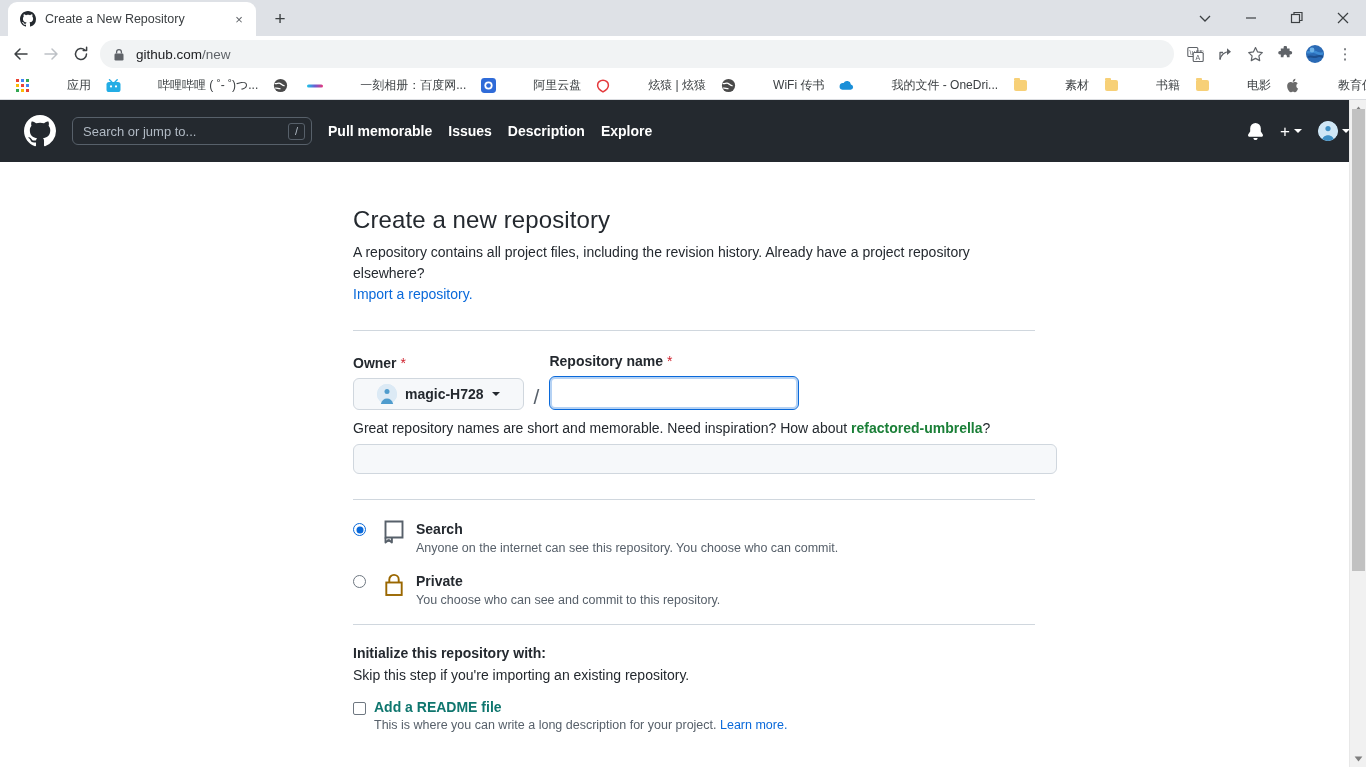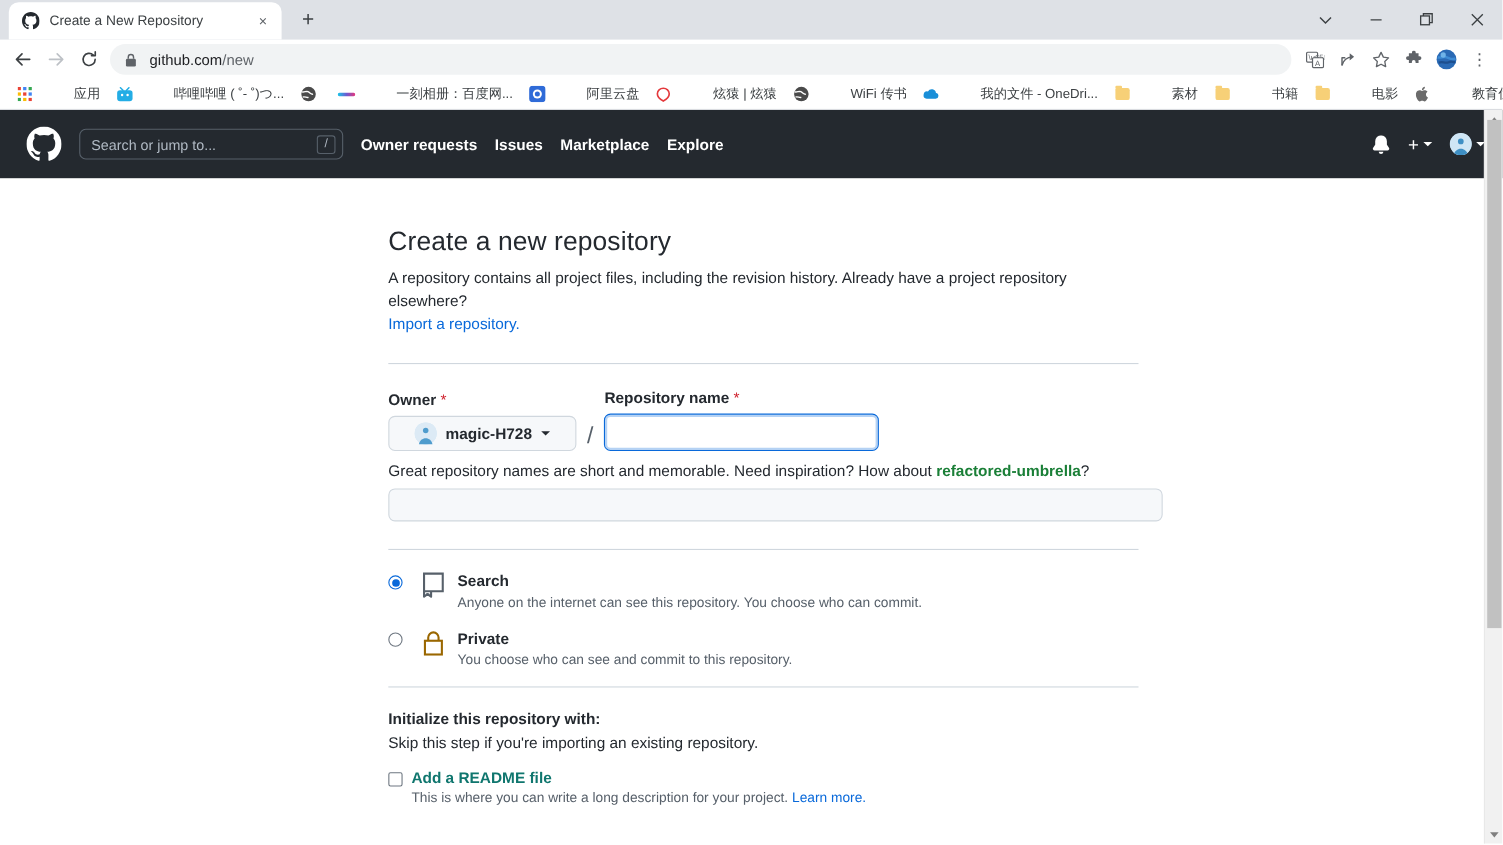--- a/index.html
+++ b/index.html
@@ -491,23 +491,23 @@
             <path fill="#ffffff" d="M8 0C3.58 0 0 3.58 0 8c0 3.54 2.29 6.53 5.47 7.59.4.07.55-.17.55-.38 0-.19-.01-.82-.01-1.49-2.01.37-2.53-.49-2.69-.94-.09-.23-.48-.94-.82-1.13-.28-.15-.68-.52-.01-.53.63-.01 1.08.58 1.23.82.72 1.21 1.87.87 2.33.66.07-.52.28-.87.51-1.07-1.78-.2-3.64-.89-3.64-3.95 0-.87.31-1.59.82-2.15-.08-.2-.36-1.02.08-2.12 0 0 .67-.21 2.2.82.64-.18 1.32-.27 2-.27s1.36.09 2 .27c1.53-1.04 2.2-.82 2.2-.82.44 1.1.16 1.92.08 2.12.51.56.82 1.27.82 2.15 0 3.07-1.87 3.75-3.65 3.95.29.25.54.73.54 1.48 0 1.07-.01 1.93-.01 2.2 0 .21.15.46.55.38A8.01 8.01 0 0 0 16 8c0-4.42-3.58-8-8-8z"></path>
           </svg>
       </span>
 
       <div class="gh-search">
         <span class="ph">Search or jump to...</span>
         <span class="slashkey">/</span>
       </div>
 
       <div class="gh-nav">
-        <a href="#">Owner requests</a>
+        <a href="#">Pull memorable</a>
         <a href="#">Issues</a>
-        <a href="#">Marketplace</a>
+        <a href="#">Description</a>
         <a href="#">Explore</a>
       </div>
 
       <div class="gh-right">
         <span class="bell">
           <svg width="17" height="17" viewBox="0 0 16 16">
               <path fill="#ffffff" d="M8 16a2 2 0 0 0 1.985-1.75c.017-.137-.097-.25-.235-.25h-3.5c-.138 0-.252.113-.235.25A2 2 0 0 0 8 16zM3 5a5 5 0 0 1 10 0v2.947c0 .05.015.098.042.139l1.703 2.555A1.519 1.519 0 0 1 13.482 13H2.518a1.519 1.519 0 0 1-1.263-2.36l1.703-2.554A.255.255 0 0 0 3 7.947V5z"></path>
             </svg>
         </span>
         <span class="plusmenu">

